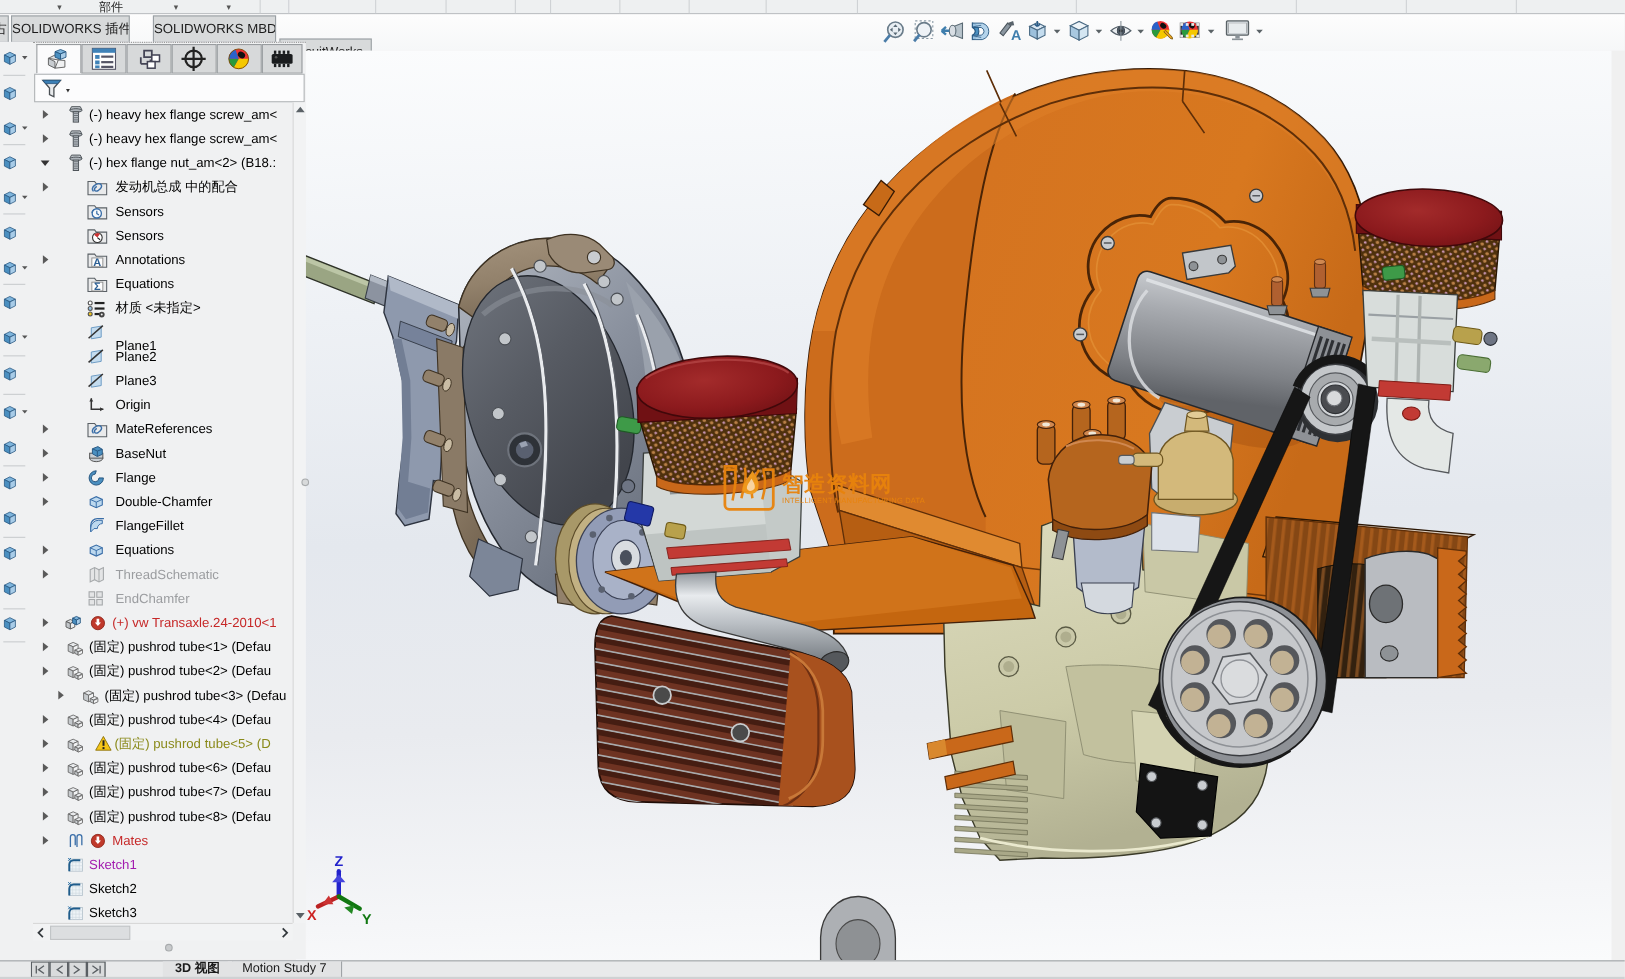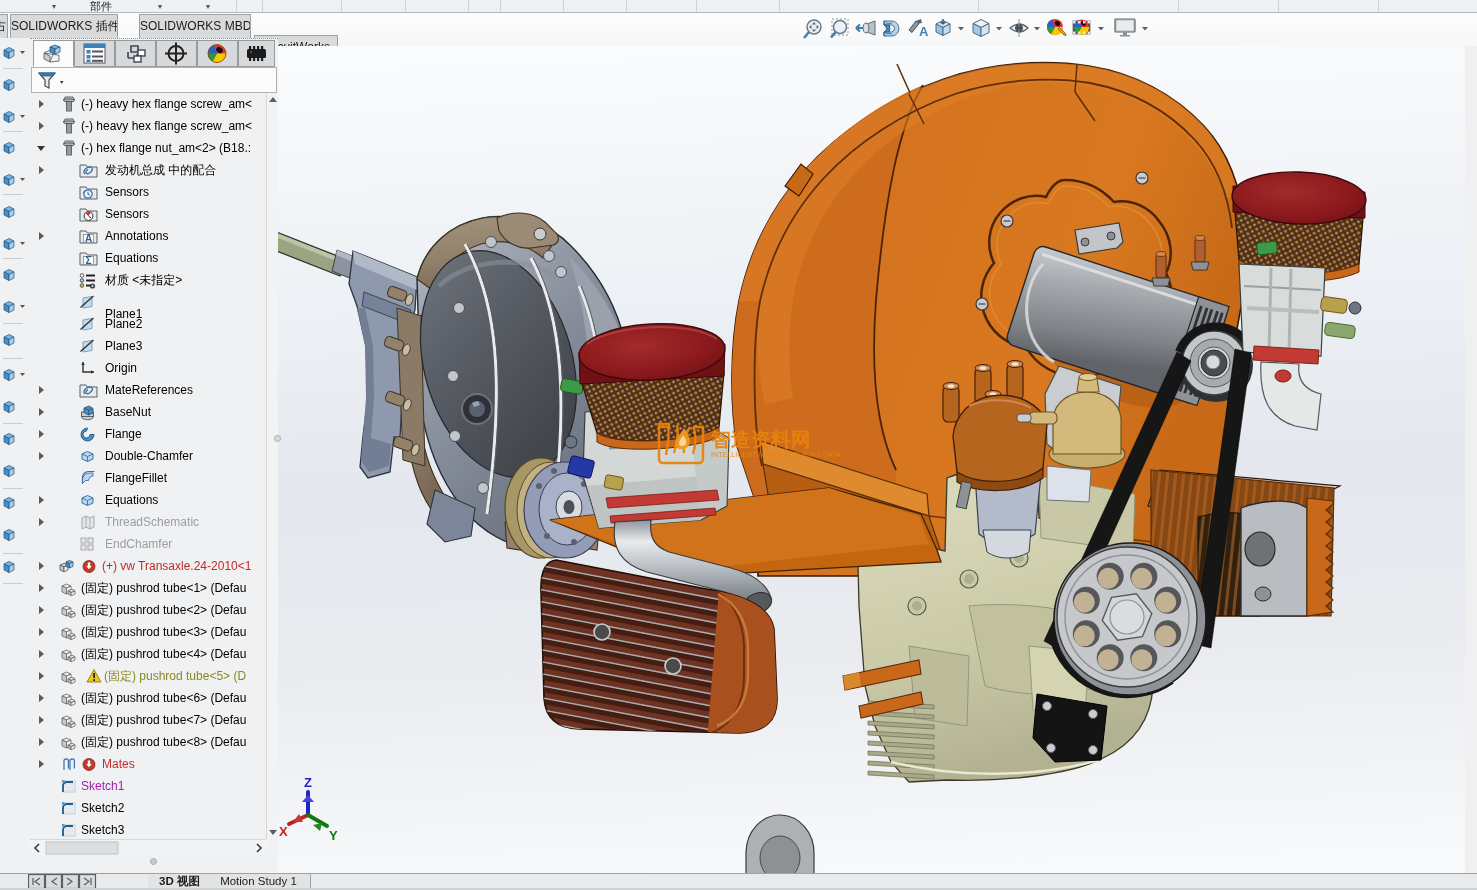--- a/index.html
+++ b/index.html
@@ -933,21 +933,21 @@
             <path d="M3 6 l4.5 -2 4.5 2 -4.5 2 Z" fill="#e8eaec"></path>
             <path d="M3 6 v6 l4.5 2 v-6 Z" fill="#c6cacd"></path>
             <path d="M12 6 v6 l-4.5 2 v-6 Z" fill="#f2f3f4"></path>
             <path d="M9 11 l4 -1.8 3 1.4 -4 1.8 Z" fill="#e8eaec"></path>
             <path d="M9 11 v3 l3 1.4 v-3 Z" fill="#c6cacd"></path>
             <path d="M16 11 v3 l-4 1.8 v-3 Z" fill="#f2f3f4"></path>
           </g>
         </svg>
         <span style="position:absolute;left:51px;top:0">(固定) pushrod tube&lt;2&gt; (Defau</span>
       </div>
-<div class="trow" style="left:0;top:528px;width:236px;color:#000">
+<div class="trow" style="left:14px;top:528px;width:236px;color:#000">
         <span class="arr" style="left:9px;top:7px"></span>
         <svg class="tico" style="left:29px" width="17" height="17">
           <g stroke="#666" stroke-width="0.8">
             <path d="M3 6 l4.5 -2 4.5 2 -4.5 2 Z" fill="#e8eaec"></path>
             <path d="M3 6 v6 l4.5 2 v-6 Z" fill="#c6cacd"></path>
             <path d="M12 6 v6 l-4.5 2 v-6 Z" fill="#f2f3f4"></path>
             <path d="M9 11 l4 -1.8 3 1.4 -4 1.8 Z" fill="#e8eaec"></path>
             <path d="M9 11 v3 l3 1.4 v-3 Z" fill="#c6cacd"></path>
             <path d="M16 11 v3 l-4 1.8 v-3 Z" fill="#f2f3f4"></path>
           </g>
@@ -1096,15 +1096,15 @@
       <rect x="34.5" y="0.5" width="16" height="14" fill="#d9dbdc"></rect>
       <rect x="51.5" y="0.5" width="16" height="14" fill="#d9dbdc"></rect>
       <path d="M5 4 v7 M12 4 l-5 3.5 5 3.5"></path>
       <path d="M29 4 l-5 3.5 5 3.5"></path>
       <path d="M39 4 l5 3.5 -5 3.5"></path>
       <path d="M56 4 l5 3.5 -5 3.5 M63 4 v7"></path>
     </g>
   </svg>
   <div class="btab" style="left:103px;width:44px;background:#3b82f6;border-left:1px solid #9fa3a6;margin-top:28px;">模型</div>
   <div class="btab" style="left:148px;width:64px;font-weight:bold;">3D 视图</div>
-  <div class="btab" style="left:207px;width:104px;">Motion Study 1</div>
+  <div class="btab" style="left:207px;width:104px;">Motion Study 7</div>
 </div>
 <div id="bottomstrip" class="abs"></div>
 
 </body></html>

